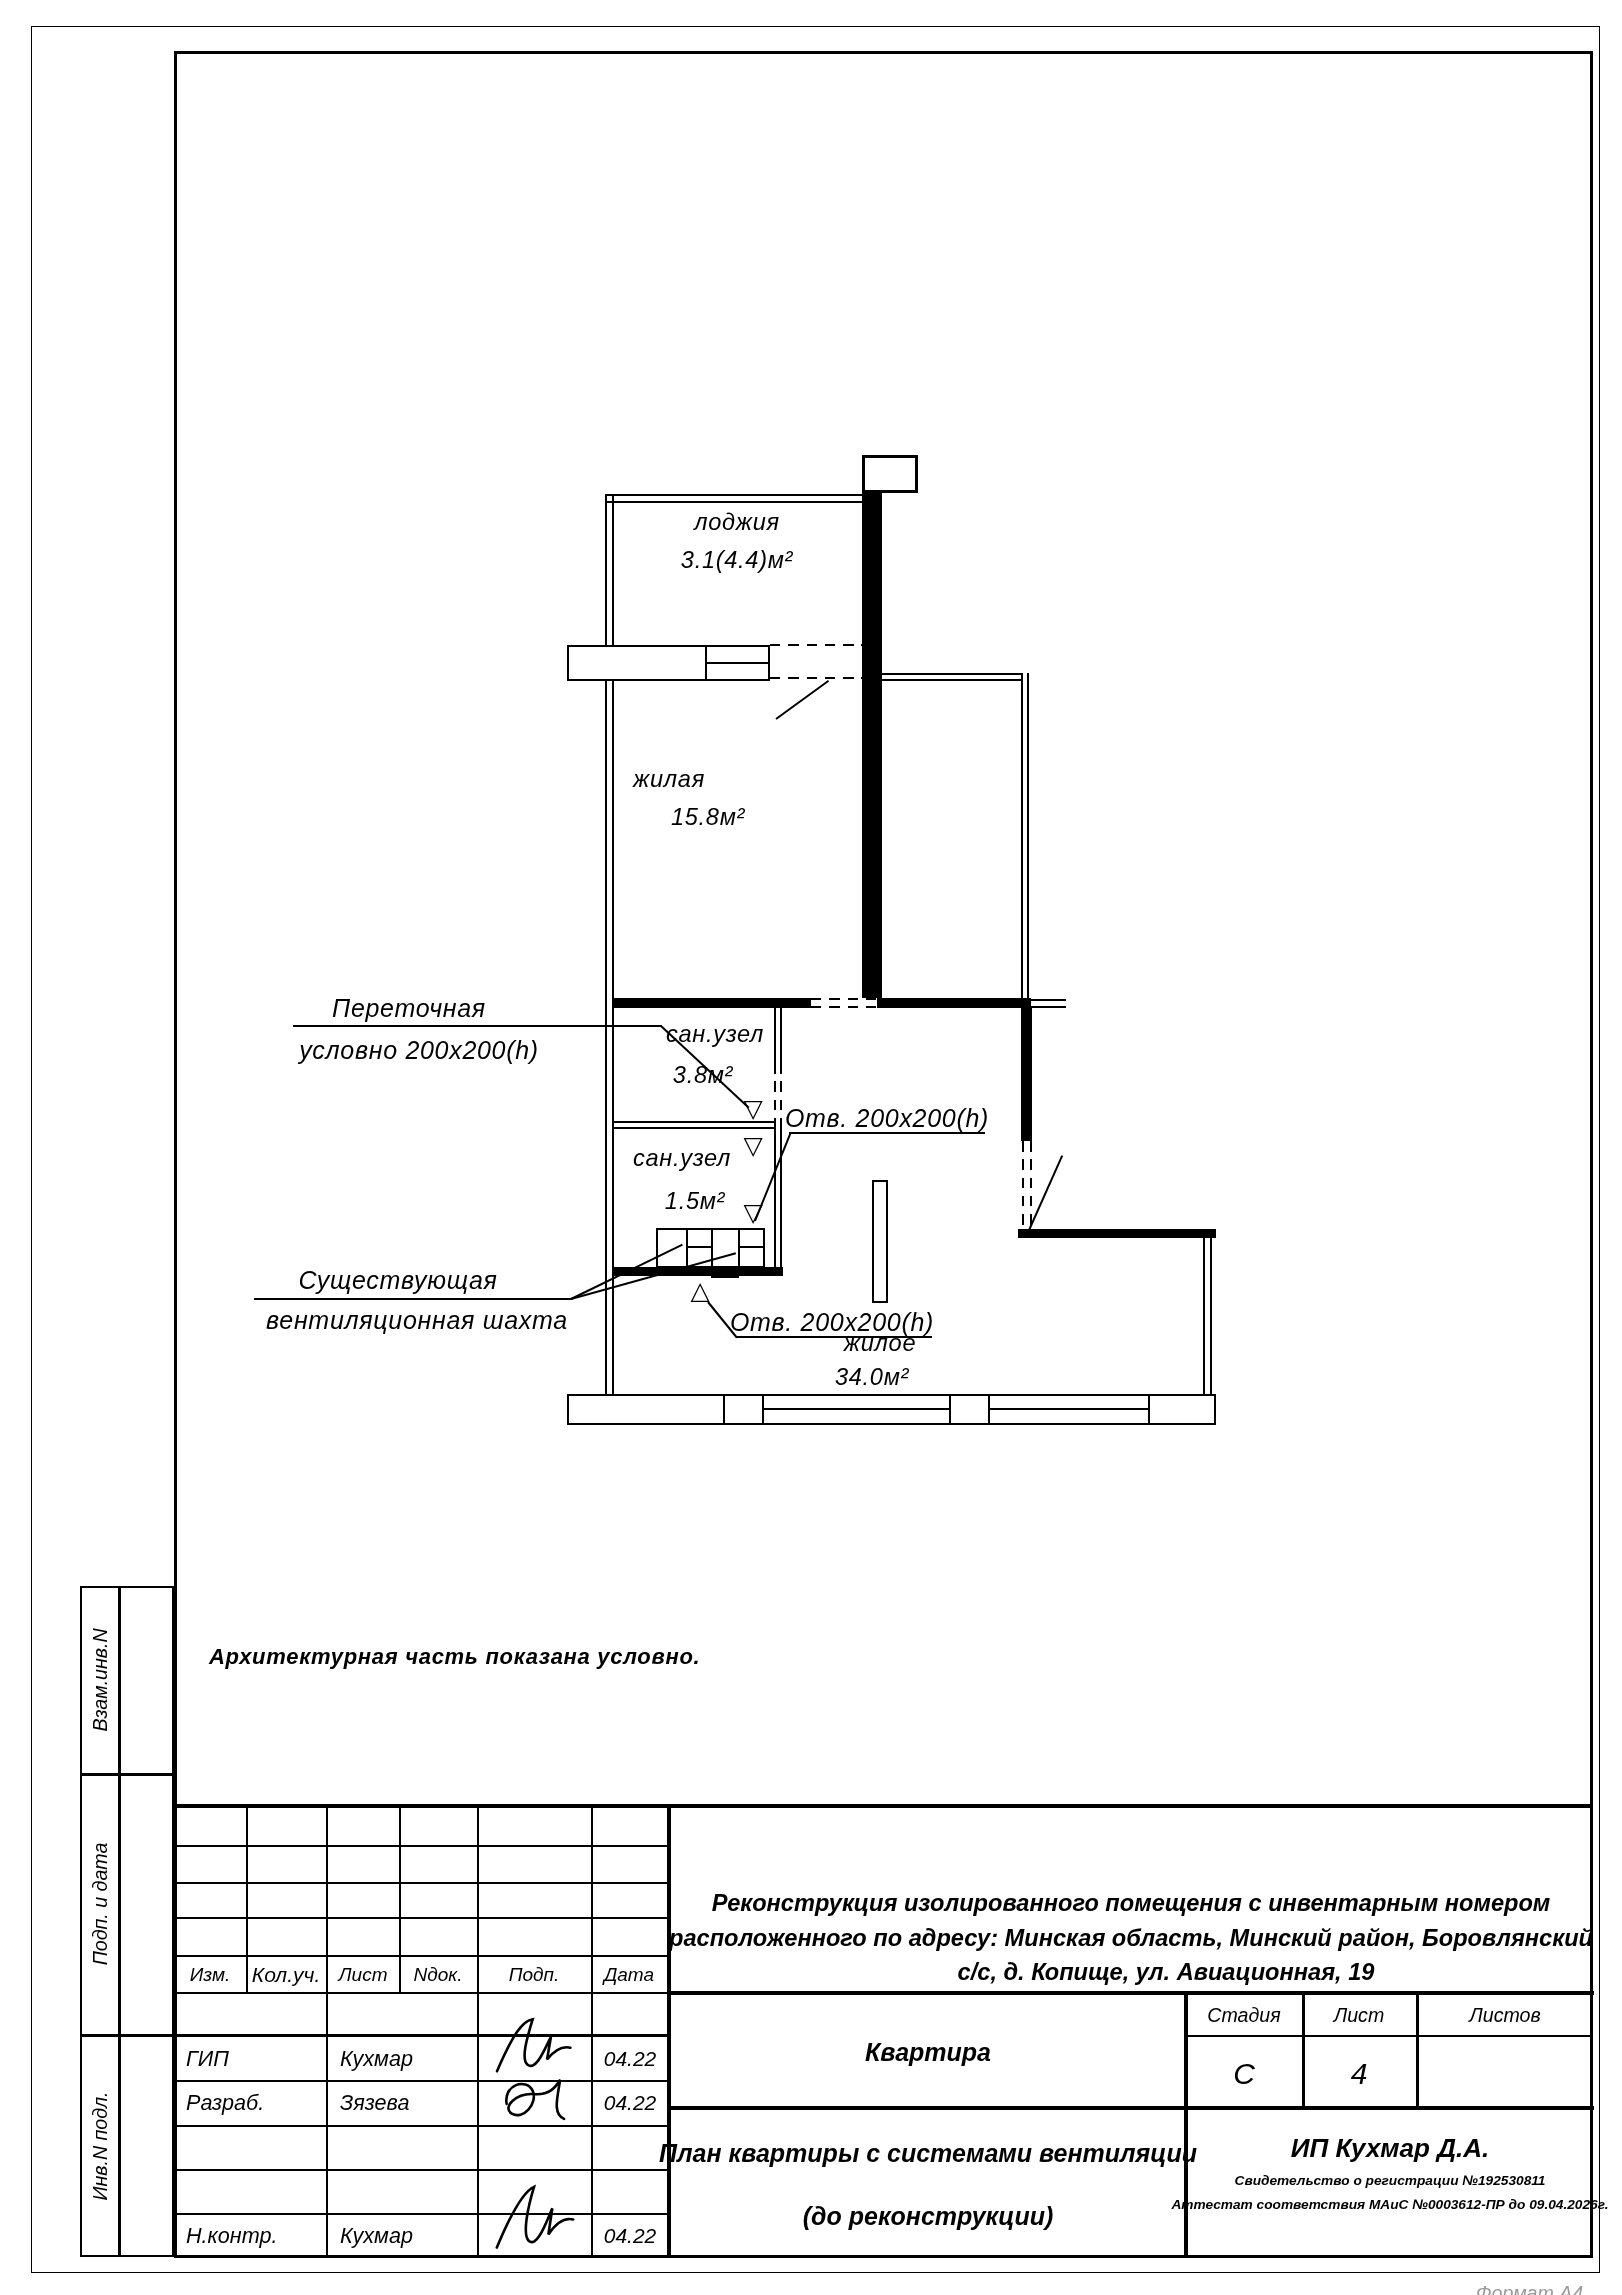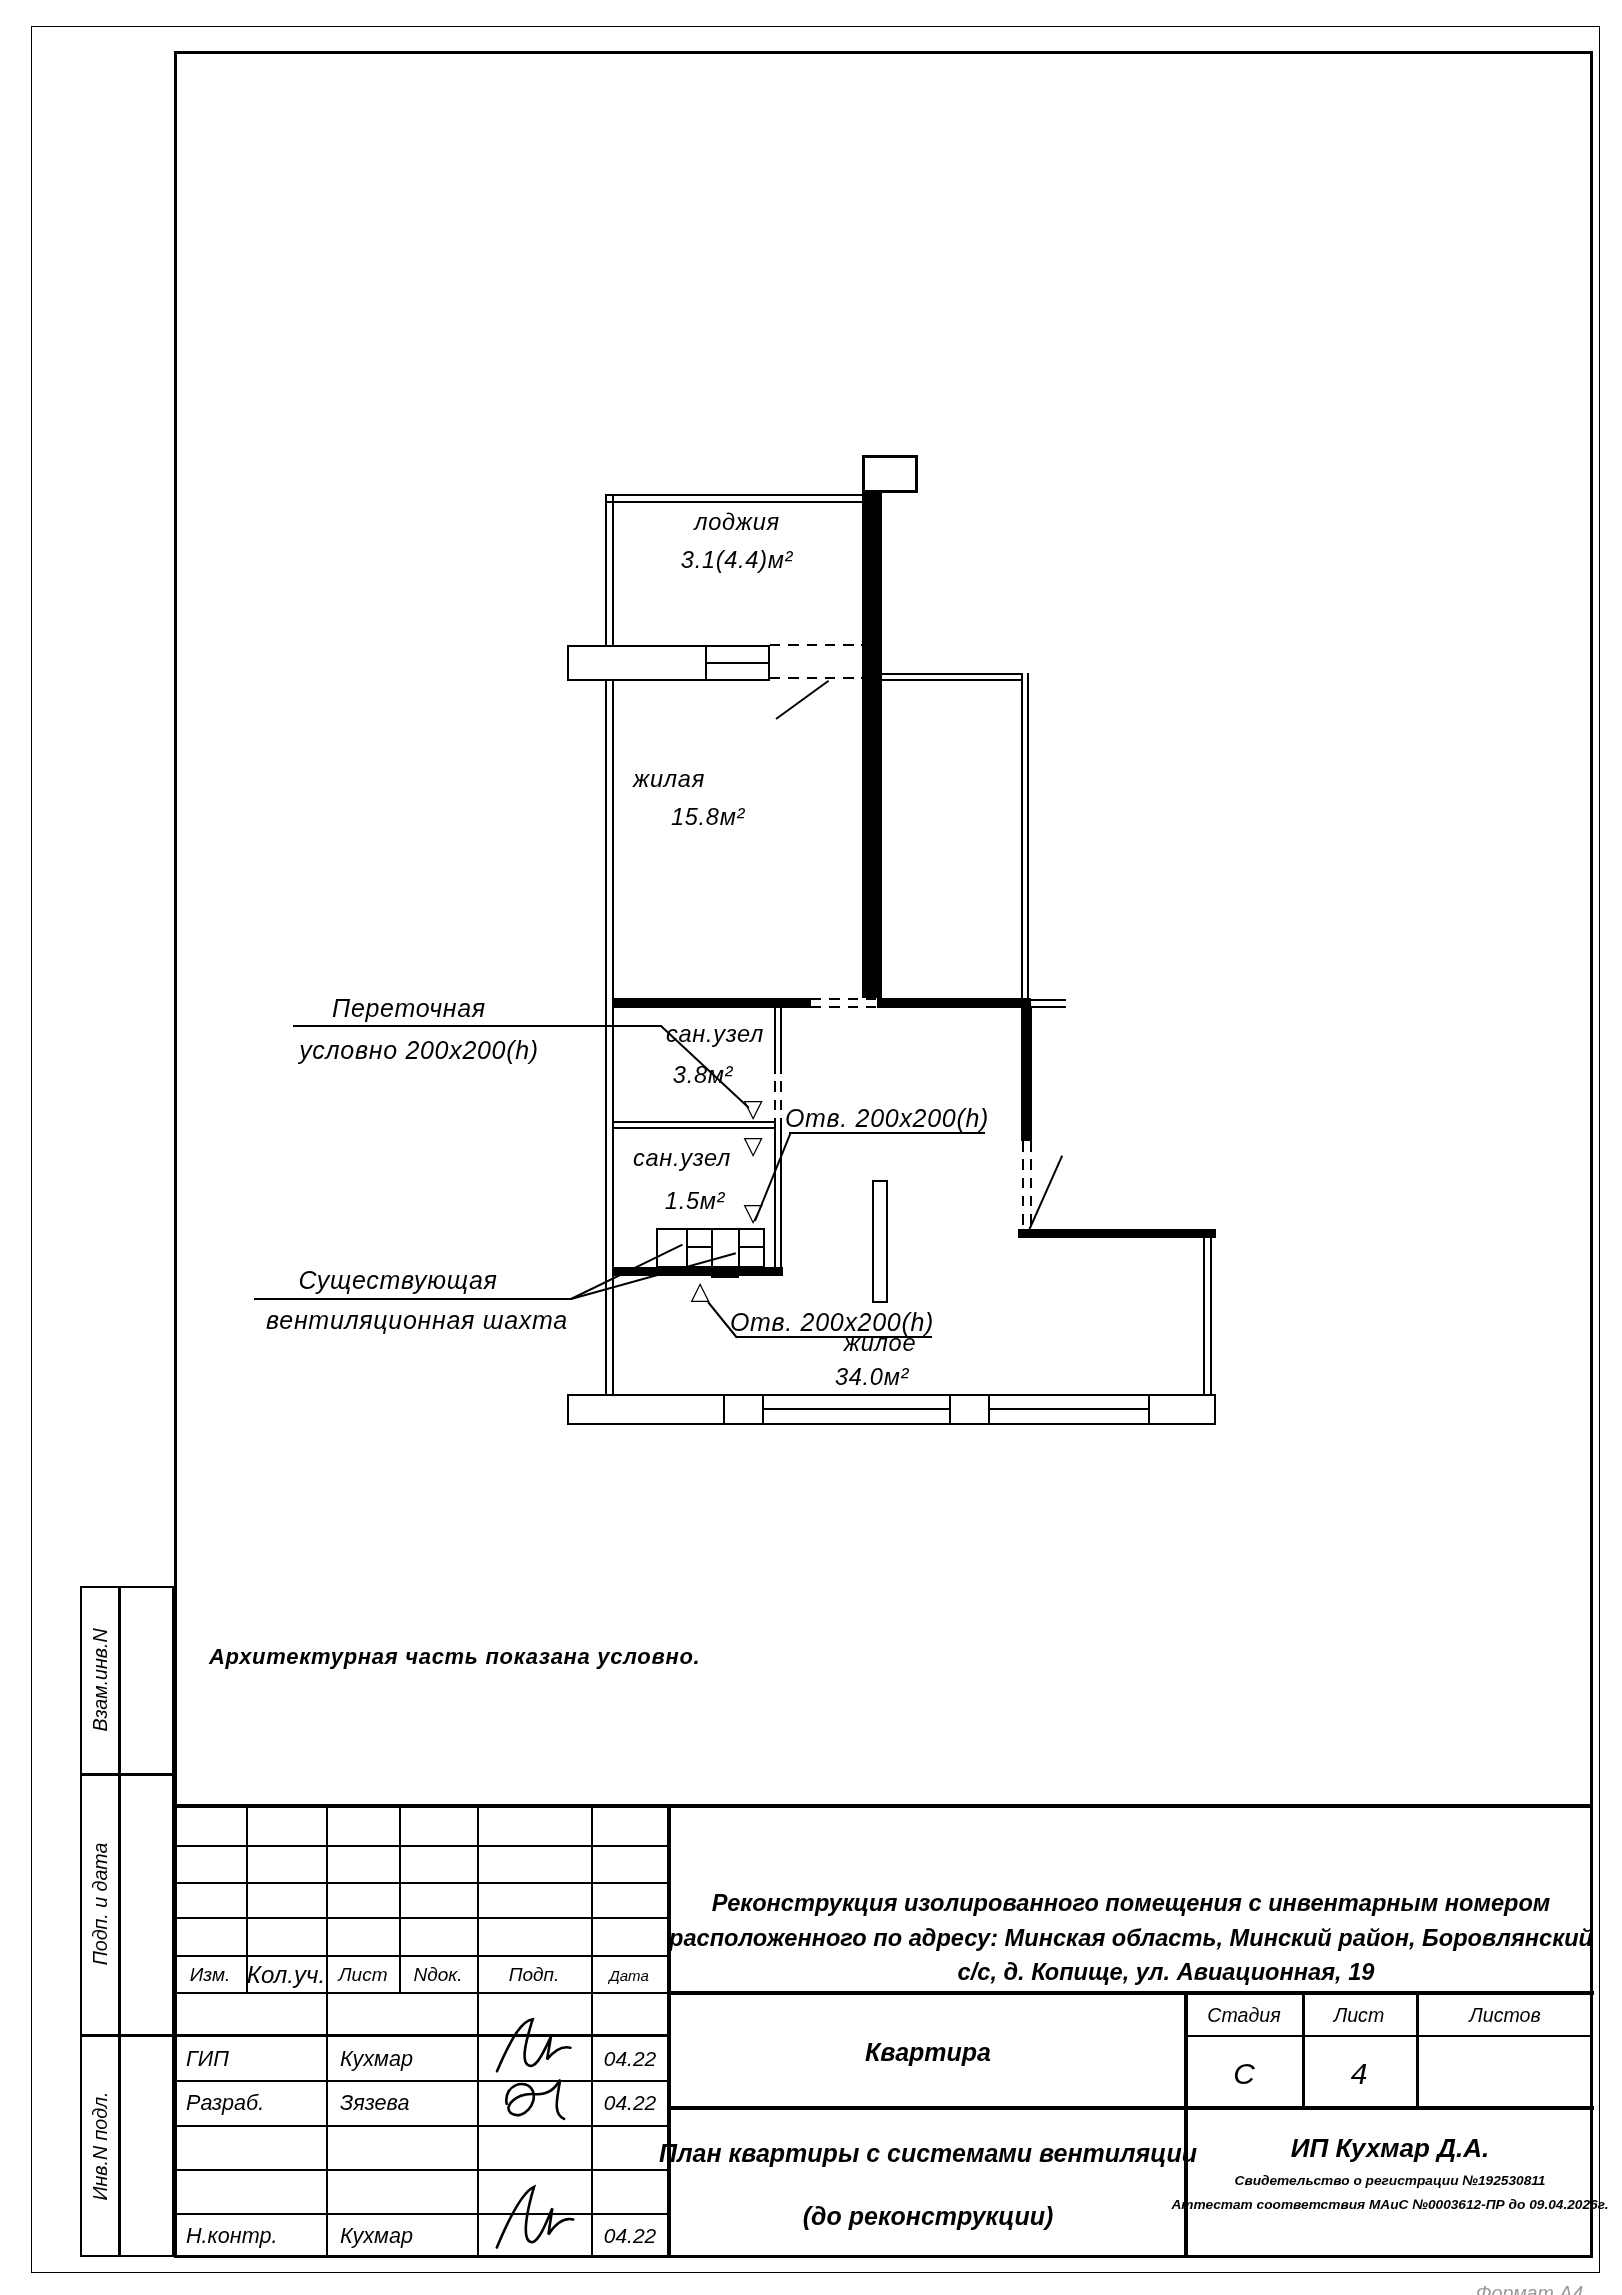--- a/index.html
+++ b/index.html
@@ -175,25 +175,25 @@
     <i class="w" style="left:399px;top:1804px;width:2px;height:190px;"></i>
     <i class="w" style="left:326px;top:1804px;width:2px;height:453px;"></i>
     <i class="w" style="left:477px;top:1804px;width:2px;height:453px;"></i>
     <i class="w" style="left:591px;top:1804px;width:2px;height:453px;"></i>
     <i class="w" style="left:667px;top:1804px;width:3.9px;height:453px;"></i>
     <i class="w" style="left:1184px;top:1991px;width:3.9px;height:266px;"></i>
     <i class="w" style="left:1302px;top:1991px;width:2.6px;height:119px;"></i>
     <i class="w" style="left:1416px;top:1991px;width:2.6px;height:119px;"></i>
 
     <span class="stx" style="left:210px;top:1975px;font-size:19px;">Изм.</span>
-    <span class="stx" style="left:286px;top:1975px;font-size:24px;">Кол.уч.</span>
+    <span class="stx" style="left:286px;top:1975px;font-size:21px;">Кол.уч.</span>
     <span class="stx" style="left:363px;top:1975px;font-size:19px;">Лист</span>
     <span class="stx" style="left:438px;top:1975px;font-size:19px;">Nдок.</span>
     <span class="stx" style="left:534px;top:1975px;font-size:19px;">Подп.</span>
-    <span class="stx" style="left:629px;top:1975px;font-size:15px;">Дата</span>
+    <span class="stx" style="left:629px;top:1975px;font-size:19px;">Дата</span>
 
     <span class="stl" style="left:186px;top:2059px;font-size:21.6px;">ГИП</span>
     <span class="stl" style="left:340px;top:2059px;font-size:21.6px;">Кухмар</span>
     <span class="stx" style="left:630px;top:2059px;font-size:21px;">04.22</span>
     <span class="stl" style="left:186px;top:2103px;font-size:21.6px;">Разраб.</span>
     <span class="stl" style="left:340px;top:2103px;font-size:21.6px;">Зязева</span>
     <span class="stx" style="left:630px;top:2103px;font-size:21px;">04.22</span>
     <span class="stl" style="left:186px;top:2236px;font-size:21.6px;">Н.контр.</span>
     <span class="stl" style="left:340px;top:2236px;font-size:21.6px;">Кухмар</span>
     <span class="stx" style="left:630px;top:2236px;font-size:21px;">04.22</span>

